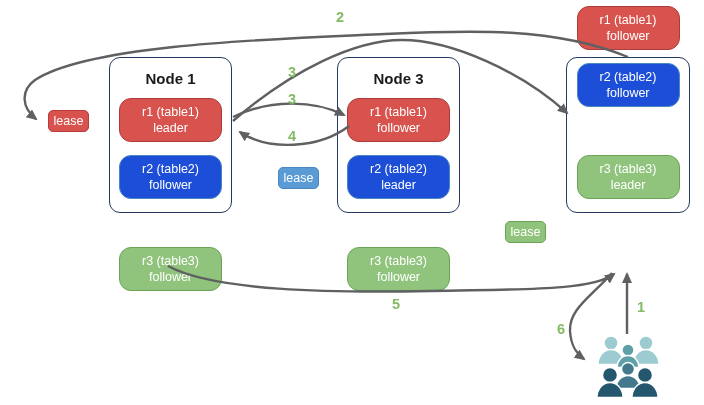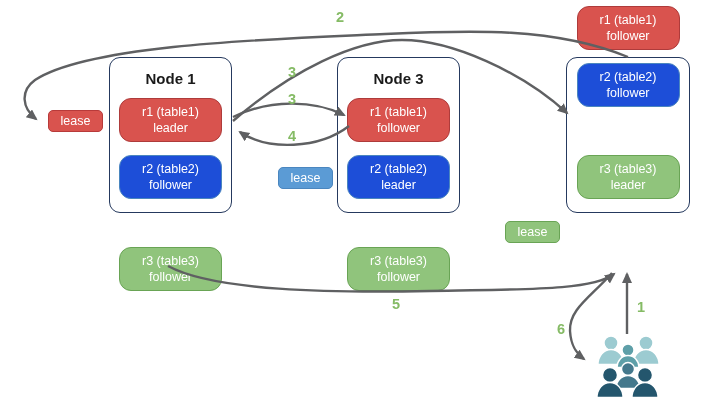--- a/index.html
+++ b/index.html
@@ -51,21 +51,21 @@
     margin-bottom: 13px;
     flex: none;
   }
   .replica.red   { background: #d9534e; border: 1.5px solid #ae3b3b; }
   .replica.blue  { background: #1d4ed8; border: 1.5px solid #4a86bf; }
   .replica.green { background: #90c47c; border: 1.5px solid #69a455; margin-top: 35px; }
 
   
   .lease-chip {
     position: absolute;
-    width: 55px;
+    width: 41px;
     height: 22px;
     border-radius: 5px;
     color: #ffffff;
     font-size: 12.5px;
     display: flex;
     align-items: center;
     justify-content: center;
     z-index: 3;
   }
   .lease-chip.red   { left: 48px;  top: 110px; background: #d9534e; border: 1.5px solid #b83a3a; }

